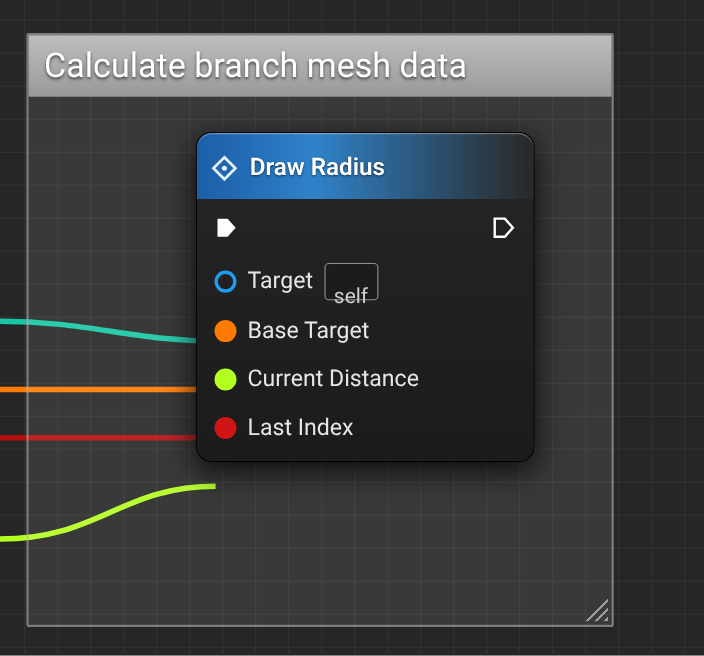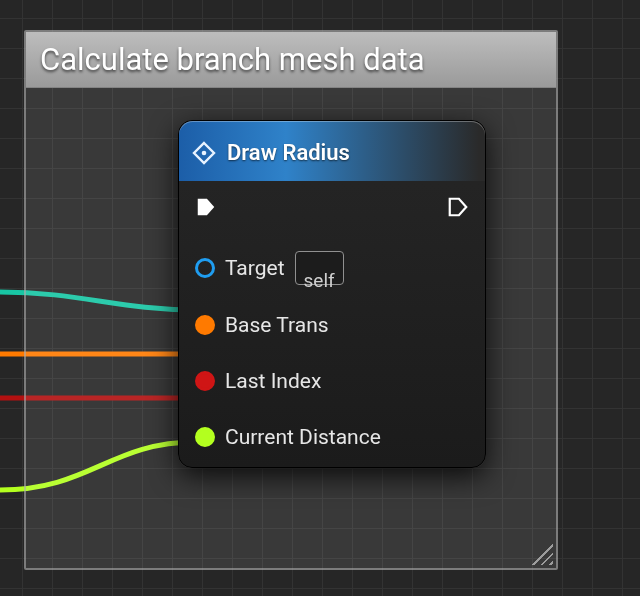--- a/index.html
+++ b/index.html
@@ -73,21 +73,21 @@
     padding: 4px 14px 0 12px;
     gap: 10px;
     box-shadow: inset 0 1px 0 rgba(255,255,255,0.3);
     text-align: right;
   }
   .fn-icon { width:26px; height:26px; flex:0 0 auto; display:flex; align-items:center; justify-content:center;}
   .header-texts { display:flex; flex-direction:column; line-height:1.05;}
   .fn-title { color:#fff; font-size:22px; font-weight:600; text-shadow:0 1px 2px rgba(0,0,0,.6);}
   .fn-subtitle { color:#b7c88f; font-style:italic; font-size:18px;}
 
-  .node-body { padding: 10px 16px 14px 16px; display:flex; flex-direction:column; gap: 24px;}
+  .node-body { padding: 10px 16px 14px 16px; display:flex; flex-direction:column; gap: 12px;}
   .row { display:flex; align-items:center; gap:10px; min-height:32px;}
   .row.exec-row { justify-content:space-between; margin-bottom:4px; }
 
   .pin-label { color:#e6e6e6; font-size:21px; }
 
   .self-box {
     border:1px solid #909090;
     border-radius:4px;
     padding: 16px 8px;
     font-size:19px;
@@ -164,29 +164,29 @@
 
       <div class="row">
         <span class="data-pin hollow c-blue"></span>
         <span class="pin-label">Target</span>
         <span class="self-box">self</span>
       </div>
 
 
       <div class="row">
         <span class="data-pin filled c-orange"></span>
-        <span class="pin-label">Base Trans</span>
+        <span class="pin-label">Base Target</span>
+      </div>
+
+      <div class="row">
+        <span class="data-pin filled c-lime"></span>
+        <span class="pin-label">Current Distance</span>
       </div>
 
       <div class="row">
         <span class="data-pin filled c-red"></span>
         <span class="pin-label">Last Index</span>
-      </div>
-
-      <div class="row">
-        <span class="data-pin filled c-lime"></span>
-        <span class="pin-label">Current Distance</span>
       </div>
 
     </div>
   </div>
 
 </div>
 
 </body></html>

